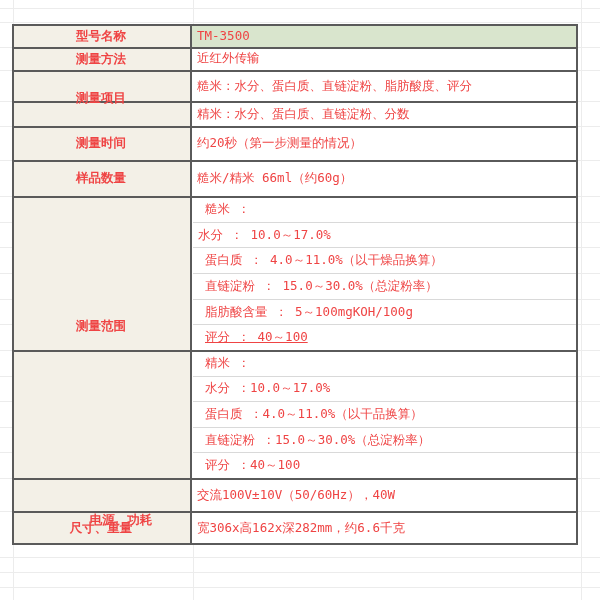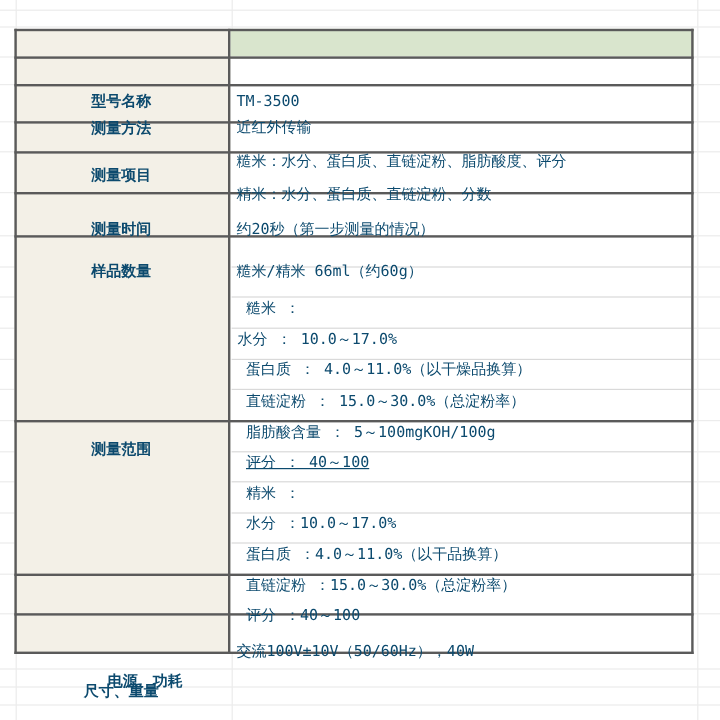--- a/index.html
+++ b/index.html
@@ -11,21 +11,21 @@
     font-family:"Liberation Sans",sans-serif;
   }
   .hgrid{position:absolute;left:0;width:600px;height:1px;z-index:1;}
   .vgrid{position:absolute;top:0;width:1px;height:600px;z-index:1;}
   .bgrect{position:absolute;z-index:2;}
   .subline{position:absolute;left:193px;width:383px;height:1px;z-index:3;}
   .dline{position:absolute;z-index:4;}
   .txt{
     position:absolute;z-index:5;
     font-size:12.5px;line-height:16px;height:16px;
-    color:#0c4a6e;white-space:nowrap;margin-top:48px;
+    color:#ef4444;white-space:nowrap;
   }
   .lbl{
     left:12px;width:178px;
     text-align:center;
     font-weight:bold;
     font-family:"Liberation Sans",sans-serif;
   }
   .val{
     font-family:"DejaVu Sans Mono",monospace;
   }
@@ -105,13 +105,14 @@
     <div class="txt val" style="left: 205px; top: 303.502px;">脂肪酸含量 ：  5～100mgKOH/100g</div>
     <div class="txt val" style="left: 205px; top: 329.168px; text-decoration: underline;">评分 ：  40～100</div>
     <div class="txt val" style="left: 205px; top: 354.8px;">精米 ：</div>
     <div class="txt val" style="left: 205px; top: 380.4px;">水分 ：10.0～17.0%</div>
     <div class="txt val" style="left: 205px; top: 406px;">蛋白质 ：4.0～11.0%（以干品换算）</div>
     <div class="txt val" style="left: 205px; top: 431.6px;">直链淀粉 ：15.0～30.0%（总淀粉率）</div>
     <div class="txt val" style="left: 205px; top: 457.2px;">评分 ：40～100</div>
     <div class="txt lbl" style="top: 512px; padding-left: 20px;">电源、功耗</div>
     <div class="txt val" style="left: 197px; top: 486.5px;">交流100V±10V（50/60Hz），40W</div>
     <div class="txt lbl" style="top: 520px;">尺寸、重量</div>
+    <div class="txt val" style="left: 197px; top: 520px;">宽306x高162x深282mm，约6.6千克</div>
   </div>
 
 </body></html>

